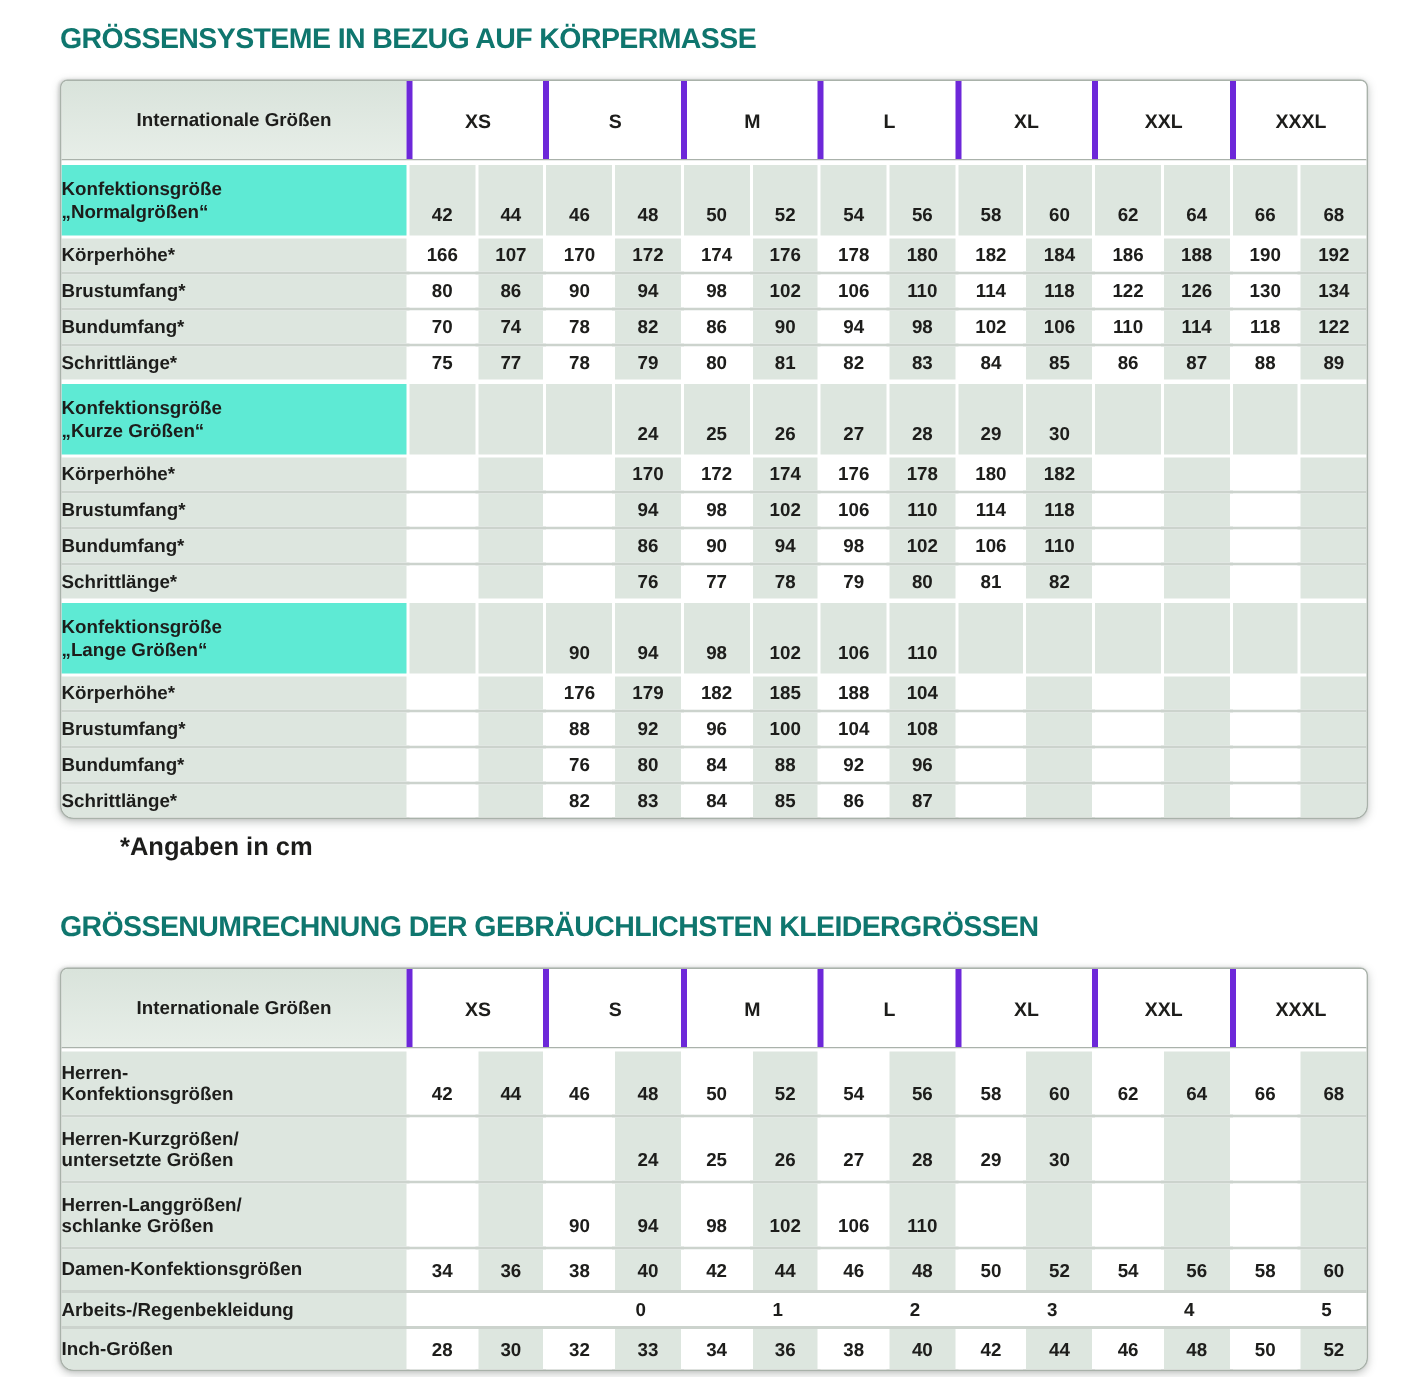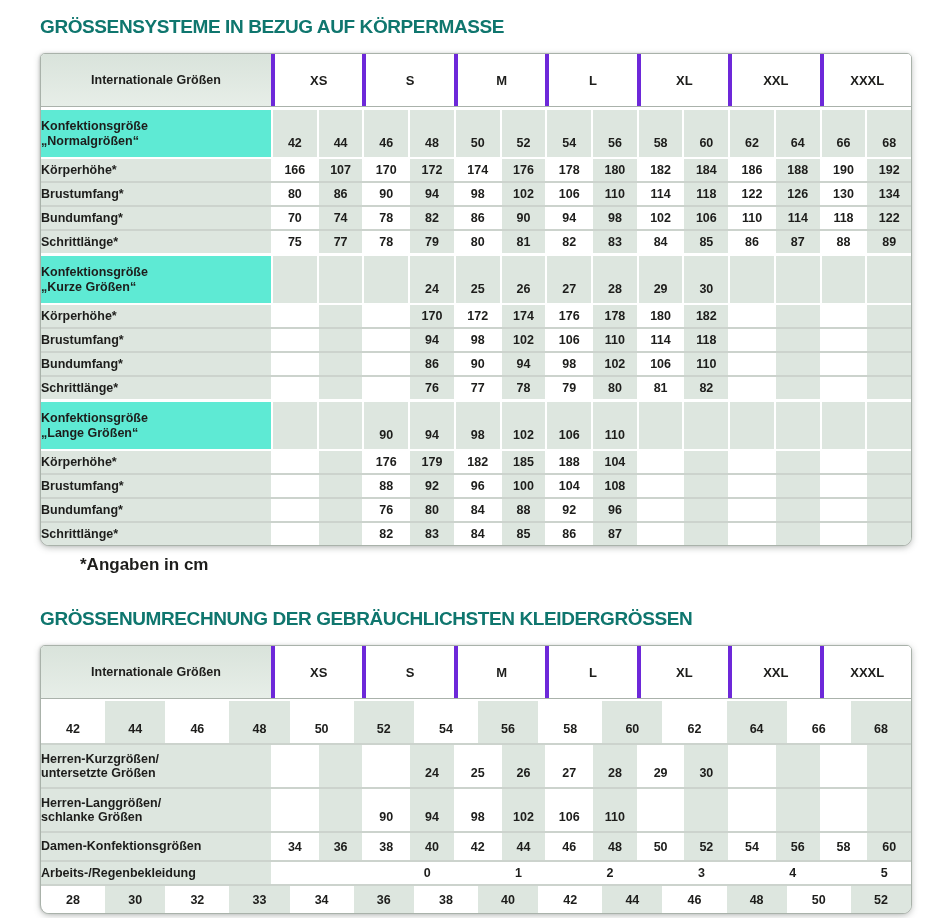--- a/index.html
+++ b/index.html
@@ -363,20 +363,24 @@
         </div>
         <div class="szcell">XS</div>
         <div class="szcell">S</div>
         <div class="szcell">M</div>
         <div class="szcell">L</div>
         <div class="szcell">XL</div>
         <div class="szcell">XXL</div>
         <div class="szcell">XXXL</div>
       </div>
       <div class="row val2 first">
+        <div class="lbl lbl-light">
+          <span>Herren-</span>
+          <span>Konfektionsgrößen</span>
+        </div>
         <div class="vcell bg-w">42</div>
         <div class="vcell bg-t">44</div>
         <div class="vcell bg-w">46</div>
         <div class="vcell bg-t">48</div>
         <div class="vcell bg-w">50</div>
         <div class="vcell bg-t">52</div>
         <div class="vcell bg-w">54</div>
         <div class="vcell bg-t">56</div>
         <div class="vcell bg-w">58</div>
         <div class="vcell bg-t">60</div>
@@ -450,20 +454,23 @@
         </div>
         <div class="spcell"></div>
         <div class="spcell">0</div>
         <div class="spcell">1</div>
         <div class="spcell">2</div>
         <div class="spcell">3</div>
         <div class="spcell">4</div>
         <div class="spcell">5</div>
       </div>
       <div class="row val1 hl">
+        <div class="lbl lbl-light">
+          <span>Inch-Größen</span>
+        </div>
         <div class="vcell bg-w">28</div>
         <div class="vcell bg-t">30</div>
         <div class="vcell bg-w">32</div>
         <div class="vcell bg-t">33</div>
         <div class="vcell bg-w">34</div>
         <div class="vcell bg-t">36</div>
         <div class="vcell bg-w">38</div>
         <div class="vcell bg-t">40</div>
         <div class="vcell bg-w">42</div>
         <div class="vcell bg-t">44</div>

